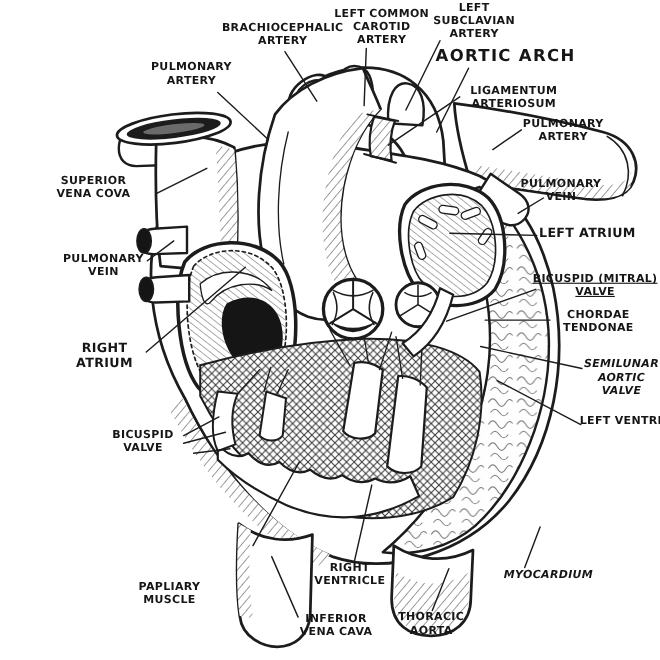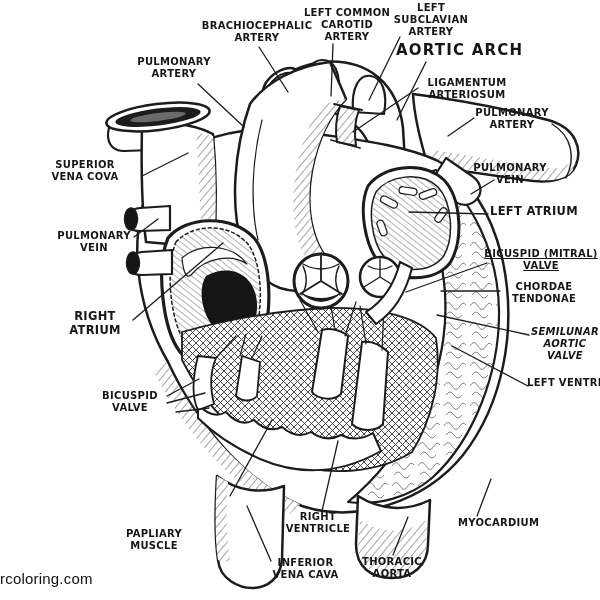--- a/index.html
+++ b/index.html
@@ -23,21 +23,21 @@
   #l-la{left:490px;top:205px;}
   #l-pv-left{left:52px;top:230px;width:84px;}
   #l-bicuspid{left:484px;top:248px;width:114px;text-decoration:underline;}
   #l-chordae{left:498px;top:281px;width:92px;}
   #l-ra{left:56px;top:310px;width:78px;}
   #l-semilunar{left:530px;top:326px;width:70px;font-style:italic;}
   #l-lv{left:527px;top:377px;}
   #l-tricuspid{left:90px;top:390px;width:80px;}
   #l-papillary{left:118px;top:482px;width:72px;margin-top:46px;}
   #l-rv{left:278px;top:511px;width:80px;}
-  #l-myocardium{left:458px;top:517px;}
+  #l-myocardium{left:458px;top:517px;font-style:italic;}
   #l-ivc{left:258px;top:557px;width:95px;}
   #l-thoracic{left:356px;top:556px;width:72px;}
   #watermark{position:absolute;left:0px;top:570px;font:400 15px "Liberation Sans",sans-serif;
              color:#101010;letter-spacing:.2px;}
 </style>
 </head>
 <body>
 
 <div id="stage">
 
@@ -244,14 +244,13 @@
   <div class="lbl" id="l-papillary">PAPLIARY
 MUSCLE</div>
   <div class="lbl" id="l-rv">RIGHT
 VENTRICLE</div>
   <div class="lbl nowrap" id="l-myocardium">MYOCARDIUM</div>
   <div class="lbl" id="l-thoracic">THORACIC
 AORTA</div>
   <div class="lbl" id="l-ivc">INFERIOR
 VENA CAVA</div>
 
-  <div id="watermark">rcoloring.com</div>
 </div>
 
 </body></html>

